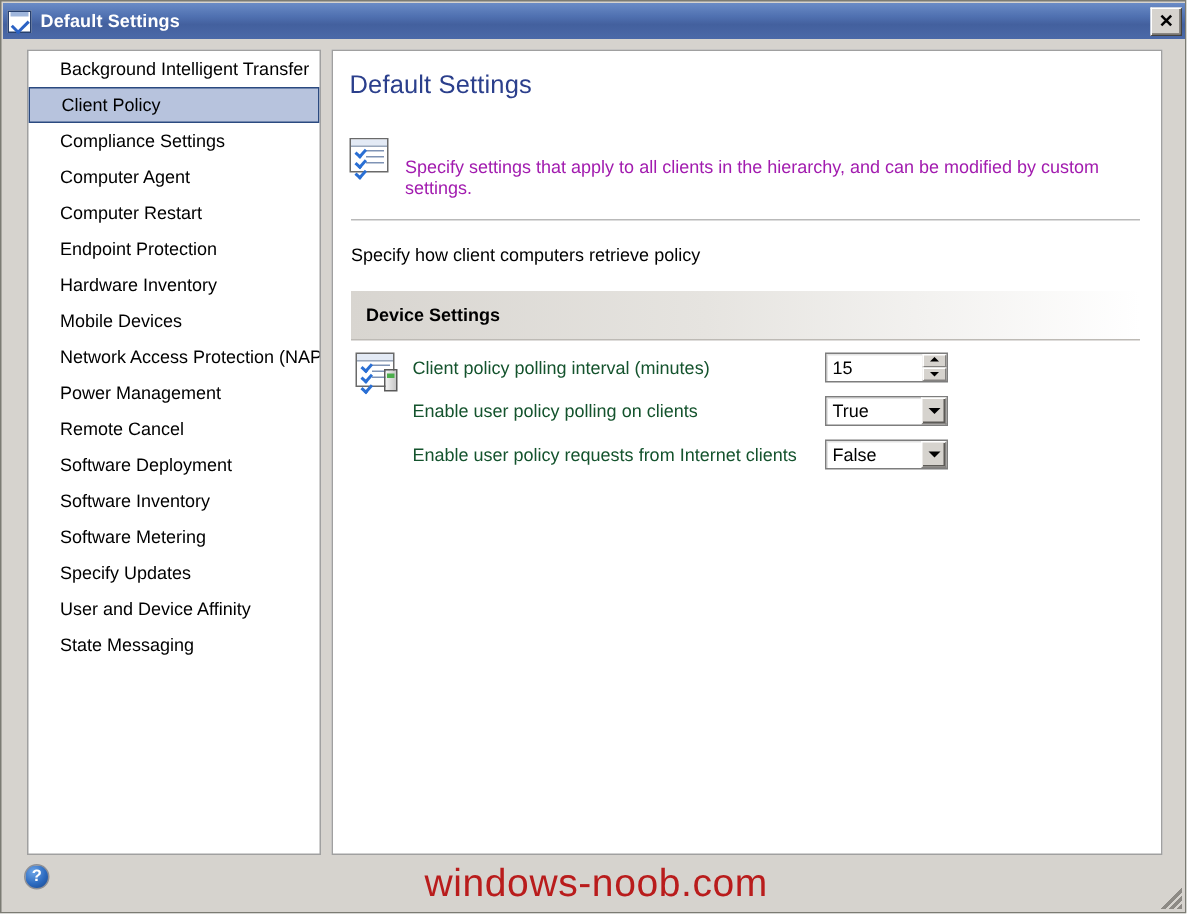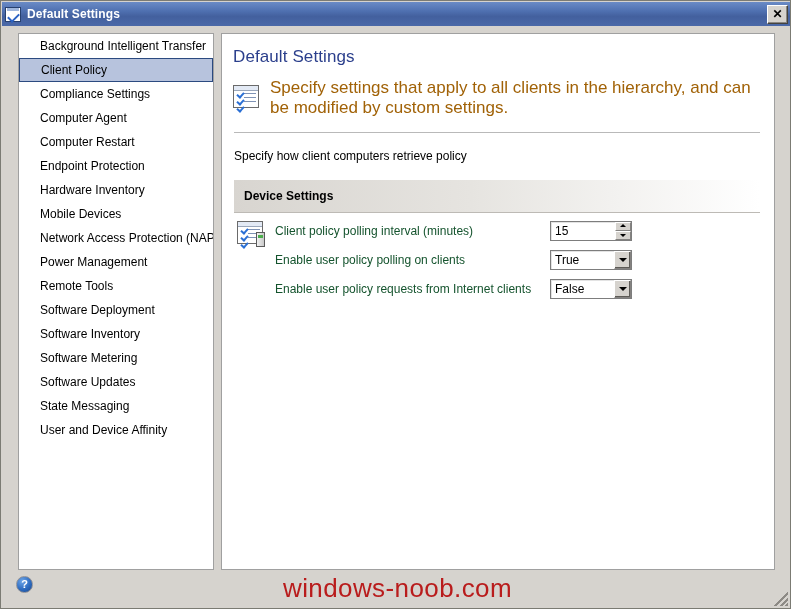--- a/index.html
+++ b/index.html
@@ -131,22 +131,23 @@
     font-weight: normal;
     letter-spacing: 0.1px;
   }
   #desc-row {
     display: flex;
     align-items: center;
     gap: 9px;
     min-height: 30px;
   }
   #desc-text {
-    font-size: 17px;
-    color: #a16207;
+    font-size: 12px;
+    color: #a21caf;
+    margin-top: 26px;
   }
   #divider {
     height: 1px;
     background: #b9b9b9;
     margin: 14px 0 0 1px;
   }
   #subtitle {
     font-size: 12px;
     color: #000000;
     margin: 16px 0 0 1px;
@@ -400,27 +401,27 @@
     <div class="nav-item">Background Intelligent Transfer</div>
     <div class="nav-item selected">Client Policy</div>
     <div class="nav-item">Compliance Settings</div>
     <div class="nav-item">Computer Agent</div>
     <div class="nav-item">Computer Restart</div>
     <div class="nav-item">Endpoint Protection</div>
     <div class="nav-item">Hardware Inventory</div>
     <div class="nav-item">Mobile Devices</div>
     <div class="nav-item">Network Access Protection (NAP)</div>
     <div class="nav-item">Power Management</div>
-    <div class="nav-item">Remote Tools</div>
+    <div class="nav-item">Remote Cancel</div>
     <div class="nav-item">Software Deployment</div>
     <div class="nav-item">Software Inventory</div>
     <div class="nav-item">Software Metering</div>
-    <div class="nav-item">Software Updates</div>
+    <div class="nav-item">Specify Updates</div>
+    <div class="nav-item">User and Device Affinity</div>
     <div class="nav-item">State Messaging</div>
-    <div class="nav-item">User and Device Affinity</div>
   </div>
 
   <div id="content-panel">
     <div id="content-inner">
 
       <div id="page-title">Default Settings</div>
 
       <div id="desc-row">
         <div class="cl-icon">
           <div class="cl-win">

